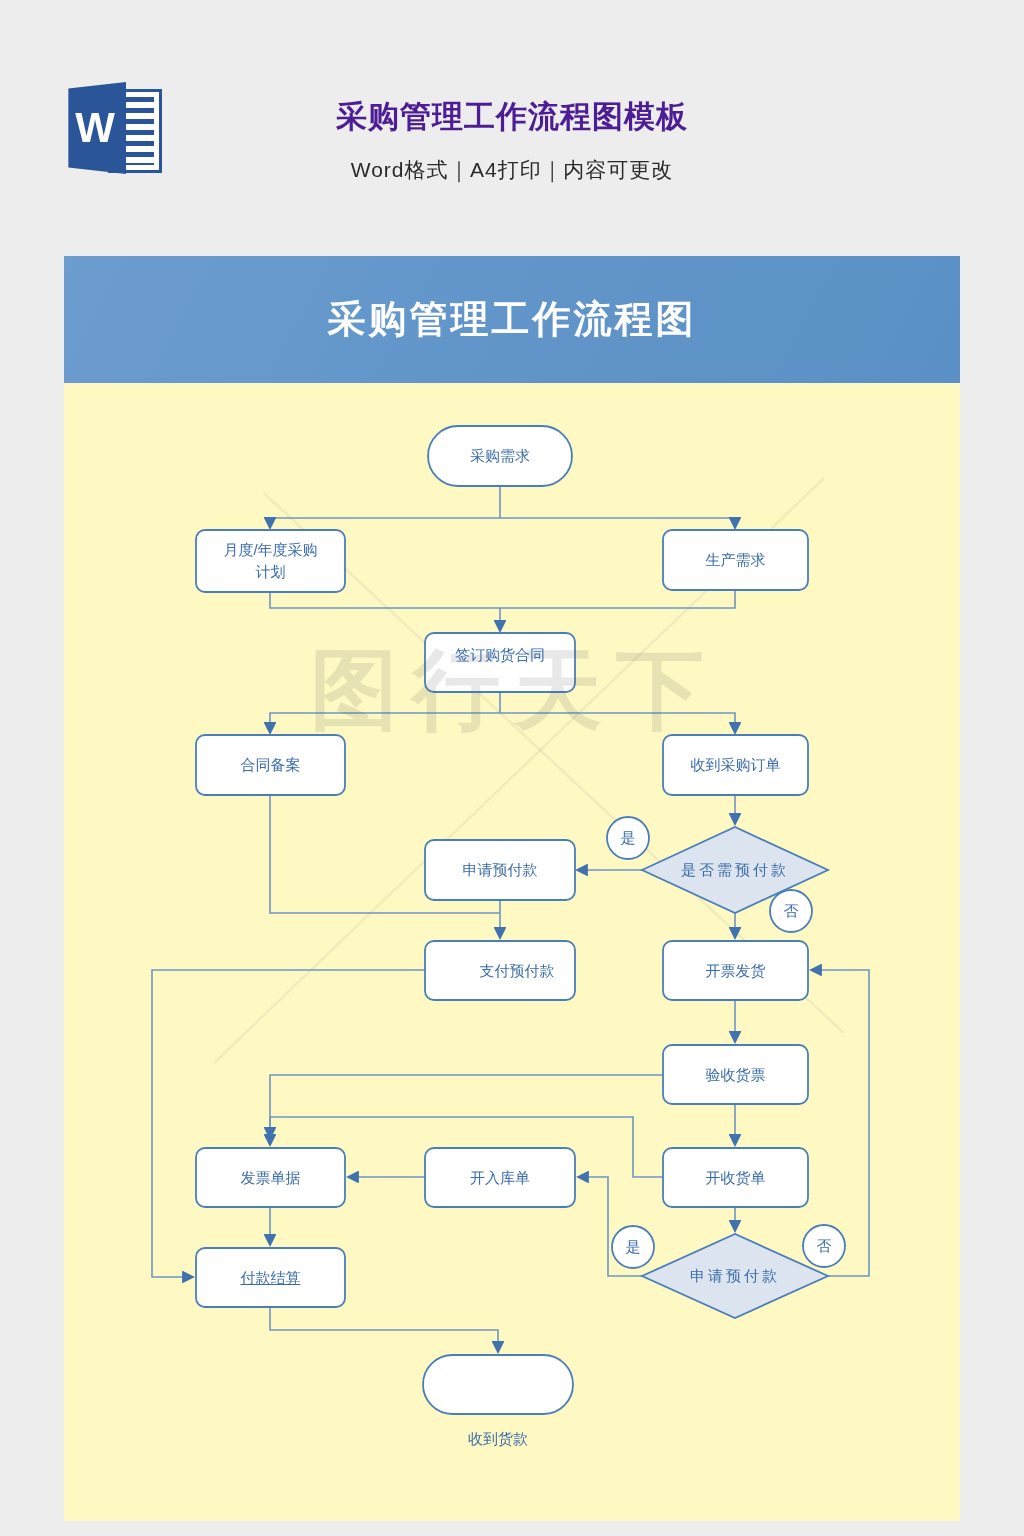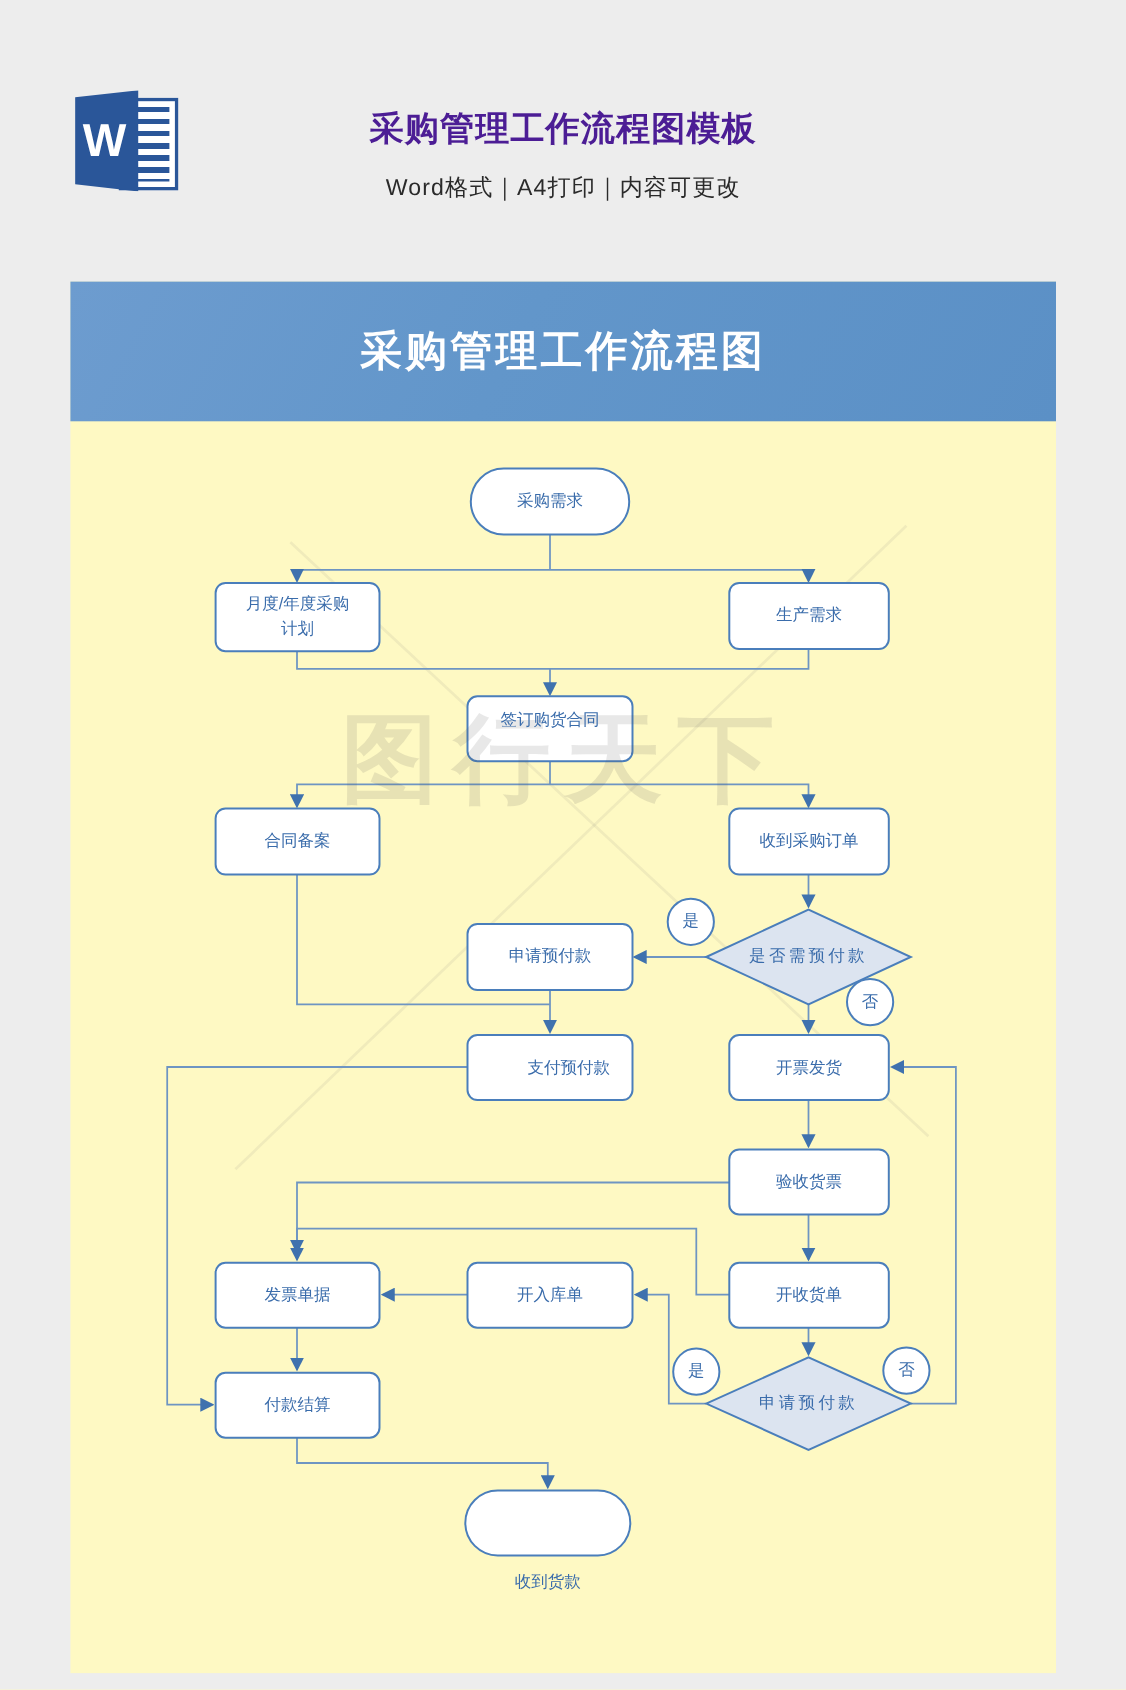--- a/index.html
+++ b/index.html
@@ -154,16 +154,16 @@
       <div class="node-label rect" style="left: 361px; top: 457px; width: 150px; height: 60px;">申请预付款</div>
       <div class="node-label rect" style="left: 361px; top: 558px; width: 150px; height: 59px; padding-left: 17px;">支付预付款</div>
       <div class="node-label rect" style="left: 599px; top: 558px; width: 145px; height: 59px;">开票发货</div>
       <div class="node-label rect" style="left: 599px; top: 662px; width: 145px; height: 59px;">验收货票</div>
       <div class="node-label rect" style="left: 132px; top: 765px; width: 149px; height: 59px;">发票单据</div>
       <div class="node-label rect" style="left: 361px; top: 765px; width: 150px; height: 59px;">开入库单</div>
       <div class="node-label rect" style="left: 599px; top: 765px; width: 145px; height: 59px;">开收货单</div>
       <div class="node-label diamond" style="left: 578px; top: 851px; width: 186px; height: 84px;">申请预付款</div>
       <div class="node-label circle" style="left: 548px; top: 843px; width: 42px; height: 42px;">是</div>
       <div class="node-label circle" style="left: 739px; top: 842px; width: 42px; height: 42px;">否</div>
-      <div class="node-label rect" style="left: 132px; top: 865px; width: 149px; height: 59px;">付款结算</div>
+      <div class="node-label rect" style="left: 132px; top: 865px; width: 149px; height: 59px; text-decoration: underline;">付款结算</div>
       <div class="node-label stadium" style="left: 359px; top: 1026px; width: 150px; height: 59px;">收到货款</div>
     </div>
 </div>
 
 </body></html>

